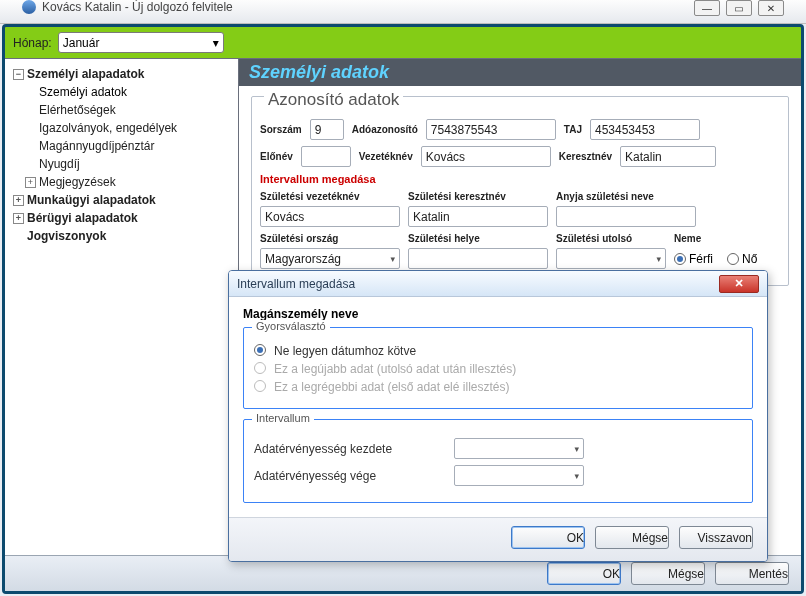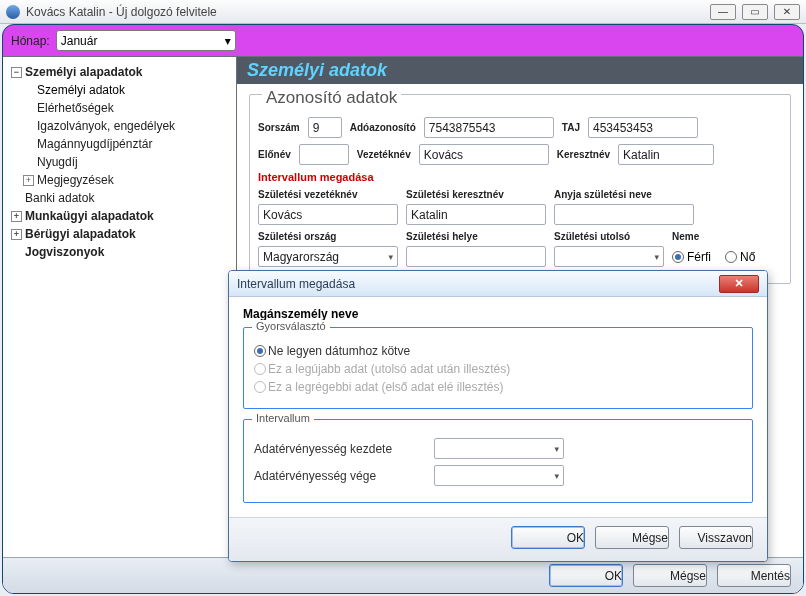--- a/index.html
+++ b/index.html
@@ -1,24 +1,24 @@
 <!DOCTYPE html>
 <html><head>
 <meta charset="utf-8">
 <style>
 *{box-sizing:border-box;margin:0;padding:0;font-family:"Segoe UI",Tahoma,sans-serif;font-size:12px}
 body{background:#e9eef4;width:806px;height:596px;overflow:hidden;position:relative}
-.titlebar{height:24px;background:linear-gradient(#fdfdfd,#e6e9ee);border-bottom:1px solid #bdbdbd;display:flex;align-items:center;padding:0 6px;color:#444}
+.titlebar{height:24px;background:linear-gradient(#fdfdfd,#e6e9ee);border-bottom:1px solid #bdbdbd;display:flex;align-items:flex-start;padding:0 22px;color:#444}
 .titlebar .ico{width:14px;height:14px;border-radius:50%;background:linear-gradient(#6fa8e8,#2b5fa3);margin-right:6px}
 .winbtns{margin-left:auto;display:flex;gap:6px}
 .winbtn{width:26px;height:16px;border:1px solid #8a8a8a;border-radius:2px;background:#f3f3f3;display:flex;align-items:center;justify-content:center;font-size:10px;color:#333}
-.outer{border:1px solid #0c4a6e;position:absolute;top:24px;left:2px;right:2px;bottom:2px;background:#d946ef;border-radius:12px;overflow:hidden}
+.outer{border:3px solid #0c4a6e;position:absolute;top:24px;left:2px;right:2px;bottom:2px;background:#84cc16;border-radius:4px;overflow:hidden}
 .toprow{height:32px;display:flex;align-items:center;padding:0 8px;border-bottom:1px solid #6a6f7c}
 .lbl{color:#222}
-.month-sel{margin-left:6px;width:180px;height:21px;border:1px solid #7a7a7a;border-radius:3px;background:#fff;padding:0 4px;display:flex;align-items:center;justify-content:space-between}
+.month-sel{margin-left:6px;width:166px;height:21px;border:1px solid #7a7a7a;border-radius:3px;background:#fff;padding:0 4px;display:flex;align-items:center;justify-content:space-between}
 .sectionhdr{color:#5fd3ff;font-style:italic;font-weight:bold;font-size:18px;padding:3px 10px;background:#515964;flex:0 0 auto}
 .body{display:flex;height:calc(100% - 32px)}
 .leftcol{width:234px;border-right:1px solid #6a6f7c;padding:6px 4px;background:#fff}
 .rightcol{flex:1;display:flex;flex-direction:column;background:#fff}
 .tree{font-size:12px;color:#222}
 .tree .row{padding:2px 2px 2px 4px;display:flex;align-items:center;gap:3px}
 .tree .exp{width:11px;height:11px;border:1px solid #888;display:inline-flex;align-items:center;justify-content:center;font-size:9px;line-height:1;color:#555;background:#fff}
 .tree .bold{font-weight:bold}
 .tree .child{padding-left:30px}
 .tree .sel{color:#000}
@@ -37,23 +37,23 @@
 .bottombar{position:absolute;left:0;right:0;bottom:0;height:36px;background:linear-gradient(#e9eef5,#d3dbe5);border-top:1px solid #9aa5b2;display:flex;align-items:center;justify-content:flex-end;gap:10px;padding:0 12px}
 .btn{min-width:74px;height:23px;border:1px solid #7e8894;border-radius:3px;background:linear-gradient(#fdfdfd,#e3e7ed);display:flex;align-items:center;justify-content:flex-end;font-size:12px;color:#222}
 .btn.primary{border:1px solid #3d79c9;box-shadow:0 0 0 1px #9cc3f0 inset}
 .modal{position:absolute;top:270px;left:228px;width:540px;border:1px solid #4a6f9f;background:#fff;border-radius:4px;box-shadow:2px 3px 10px rgba(0,0,0,.25);overflow:hidden}
 .modal .mtitle{height:26px;background:linear-gradient(#f7fbff,#d6e6f7);display:flex;align-items:center;padding:0 8px;color:#2a3e56;border-bottom:1px solid #b8c7da}
 .modal .close{margin-left:auto;width:40px;height:18px;border:1px solid #9a2a22;border-radius:2px;background:linear-gradient(#e98076,#c9342a);color:#fff;display:flex;align-items:center;justify-content:center;font-weight:bold;font-size:11px}
 .modal .mbody{padding:10px 14px 4px}
 .modal h4{font-weight:bold;font-size:12px;margin-bottom:6px}
 .mfs{border:1px solid #3b82f6;border-radius:2px;padding:12px 10px 10px;margin-bottom:10px;position:relative}
 .mfs .leg{position:absolute;top:-8px;left:8px;background:#fff;padding:0 4px;color:#555;font-size:11px}
-.opt{display:flex;align-items:center;gap:2px;margin:4px 0;color:#333}
+.opt{display:flex;gap:8px;margin:4px 0;color:#333}
 .opt.dis{color:#aaa}
-.irow{display:flex;align-items:center;gap:0;margin:6px 0}
+.irow{display:flex;align-items:center;gap:20px;margin:6px 0}
 .irow .ilbl{width:180px;text-align:left;color:#333}
 .mfoot{display:flex;gap:10px;justify-content:flex-end;padding:8px 14px 12px;background:linear-gradient(#f3f5f9,#e4e8ef);border-top:1px solid #cfd5de}
 </style>
 </head>
 <body>
 
 <div class="titlebar">
   <span class="ico"></span>
   <span>Kovács Katalin - Új dolgozó felvitele</span>
   <div class="winbtns">
@@ -89,23 +89,20 @@
           </div>
         <div class="row child">
             <span>Magánnyugdíjpénztár</span>
           </div>
         <div class="row child">
             <span>Nyugdíj</span>
           </div>
         <div class="row" style="padding-left:16px">
             <span class="exp">+</span>
             <span>Megjegyzések</span>
-          </div>
-        <div class="row" style="padding-left:18px">
-            <span>Banki adatok</span>
           </div>
         <div class="row bold">
             <span class="exp">+</span>
             <span>Munkaügyi alapadatok</span>
           </div>
         <div class="row bold">
             <span class="exp">+</span>
             <span>Bérügyi alapadatok</span>
           </div>
         <div class="row bold" style="padding-left:18px">

